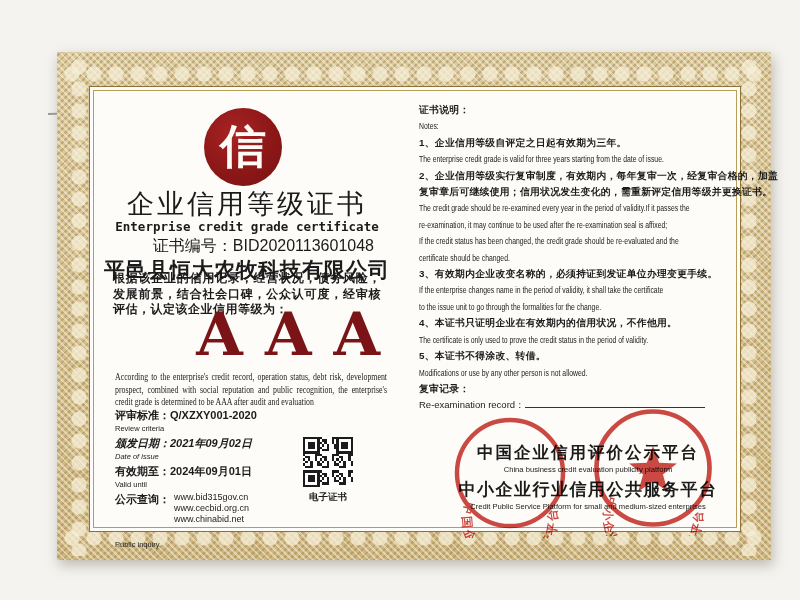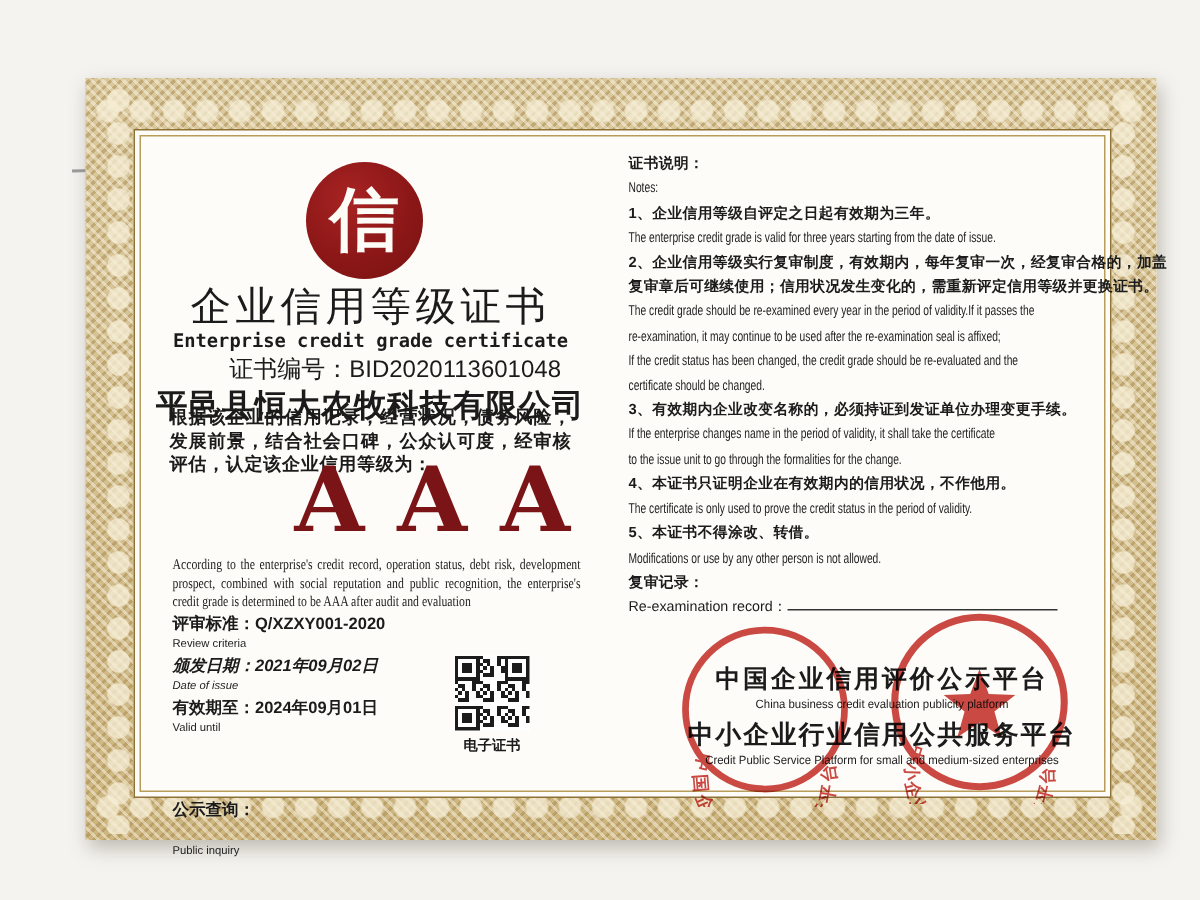--- a/index.html
+++ b/index.html
@@ -58,21 +58,21 @@
     letter-spacing:22px;text-indent:22px;color:#7a1416;}
   .enpara{left:58px;top:319px;width:340px;transform:scaleX(.8);transform-origin:0 0;
     font-family:"Liberation Serif",serif;font-size:9.8px;line-height:12.5px;text-align:justify;}
   .field{left:58px;font-size:11px;}
   .field .lab,.field .val{font-weight:bold;}
   .field .sub{font-size:7.5px;margin-top:1px;color:#222;}
   .f-review{top:356px;}
   .f-issue{top:384px;font-style:italic;}
   .f-valid{top:412px;}
   .f-inq{top:440px;}
-  .inq-row{display:flex;gap:4px;margin-top:40px;}
+  .inq-row{display:flex;gap:4px;}
   .inq-urls div{font-size:9px;font-weight:normal;line-height:11px;}
   .f-inq .sub{margin-top:15px;}
   .qr{left:246px;top:385px;width:50px;height:50px;background:#fff;}
   .qr svg{width:50px;height:50px;display:block;shape-rendering:crispEdges;}
   .qr-label{left:243px;top:439px;width:56px;text-align:center;font-size:9.5px;font-weight:bold;}
   
   .notes{left:362px;top:50px;width:332px;font-size:10px;line-height:16.4px;}
   .notes .zh{font-weight:bold;font-size:9.8px;white-space:nowrap;letter-spacing:.3px;}
   .notes .en{font-size:9.5px;white-space:nowrap;transform:scaleX(.72);transform-origin:0 50%;}
   .notes .re-line{white-space:nowrap;font-size:9.5px;}
@@ -119,20 +119,25 @@
     <span class="lab">颁发日期：</span><span class="val">2021年09月02日</span>
     <div class="sub">Date of issue</div>
   </div>
   <div class="abs field f-valid">
     <span class="lab">有效期至：</span><span class="val">2024年09月01日</span>
     <div class="sub">Valid until</div>
   </div>
   <div class="abs field f-inq">
     <div class="inq-row">
       <span class="lab">公示查询：</span>
+      <span class="inq-urls">
+        <div>www.bid315gov.cn</div>
+        <div>www.cecbid.org.cn</div>
+        <div>www.chinabid.net</div>
+      </span>
     </div>
     <div class="sub">Public inquiry</div>
   </div>
 
   <div class="abs qr">
     <svg viewBox="0 0 21 21">
         <g id="qr-modules" fill="#1c1c1c">
           <rect x="0" y="0" width="1" height="1"></rect>
           <rect x="1" y="0" width="1" height="1"></rect>
           <rect x="2" y="0" width="1" height="1"></rect>

